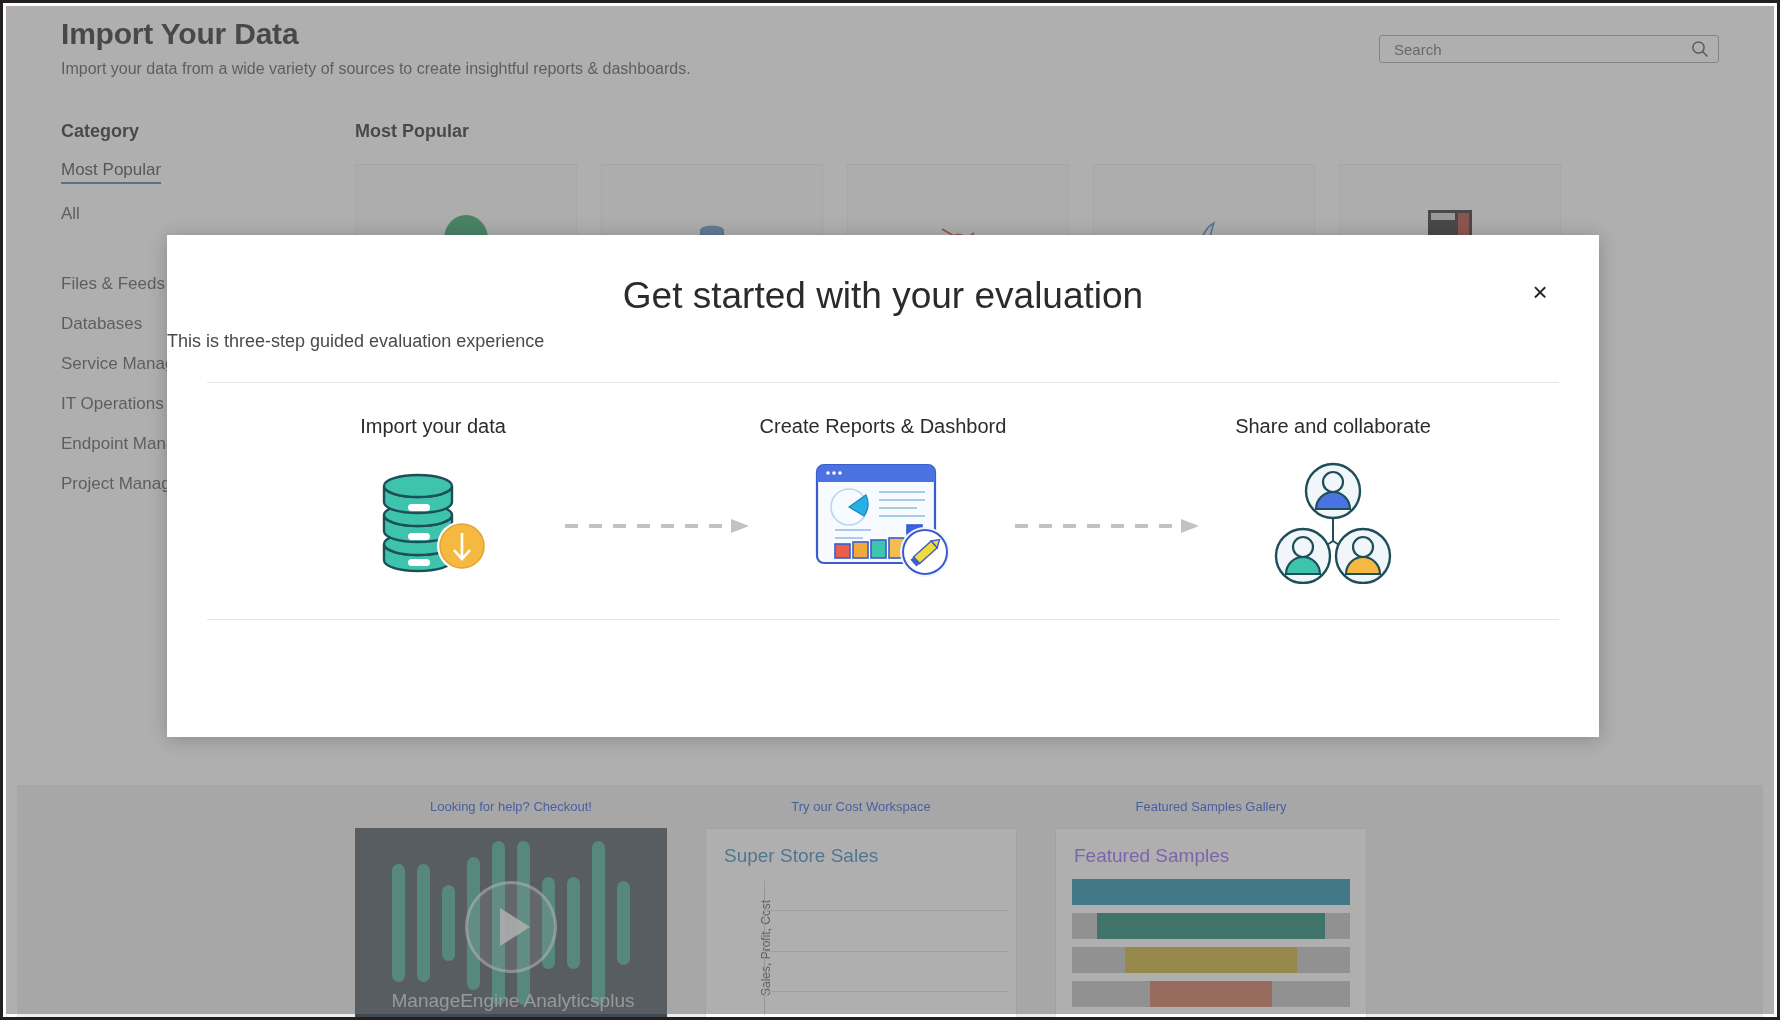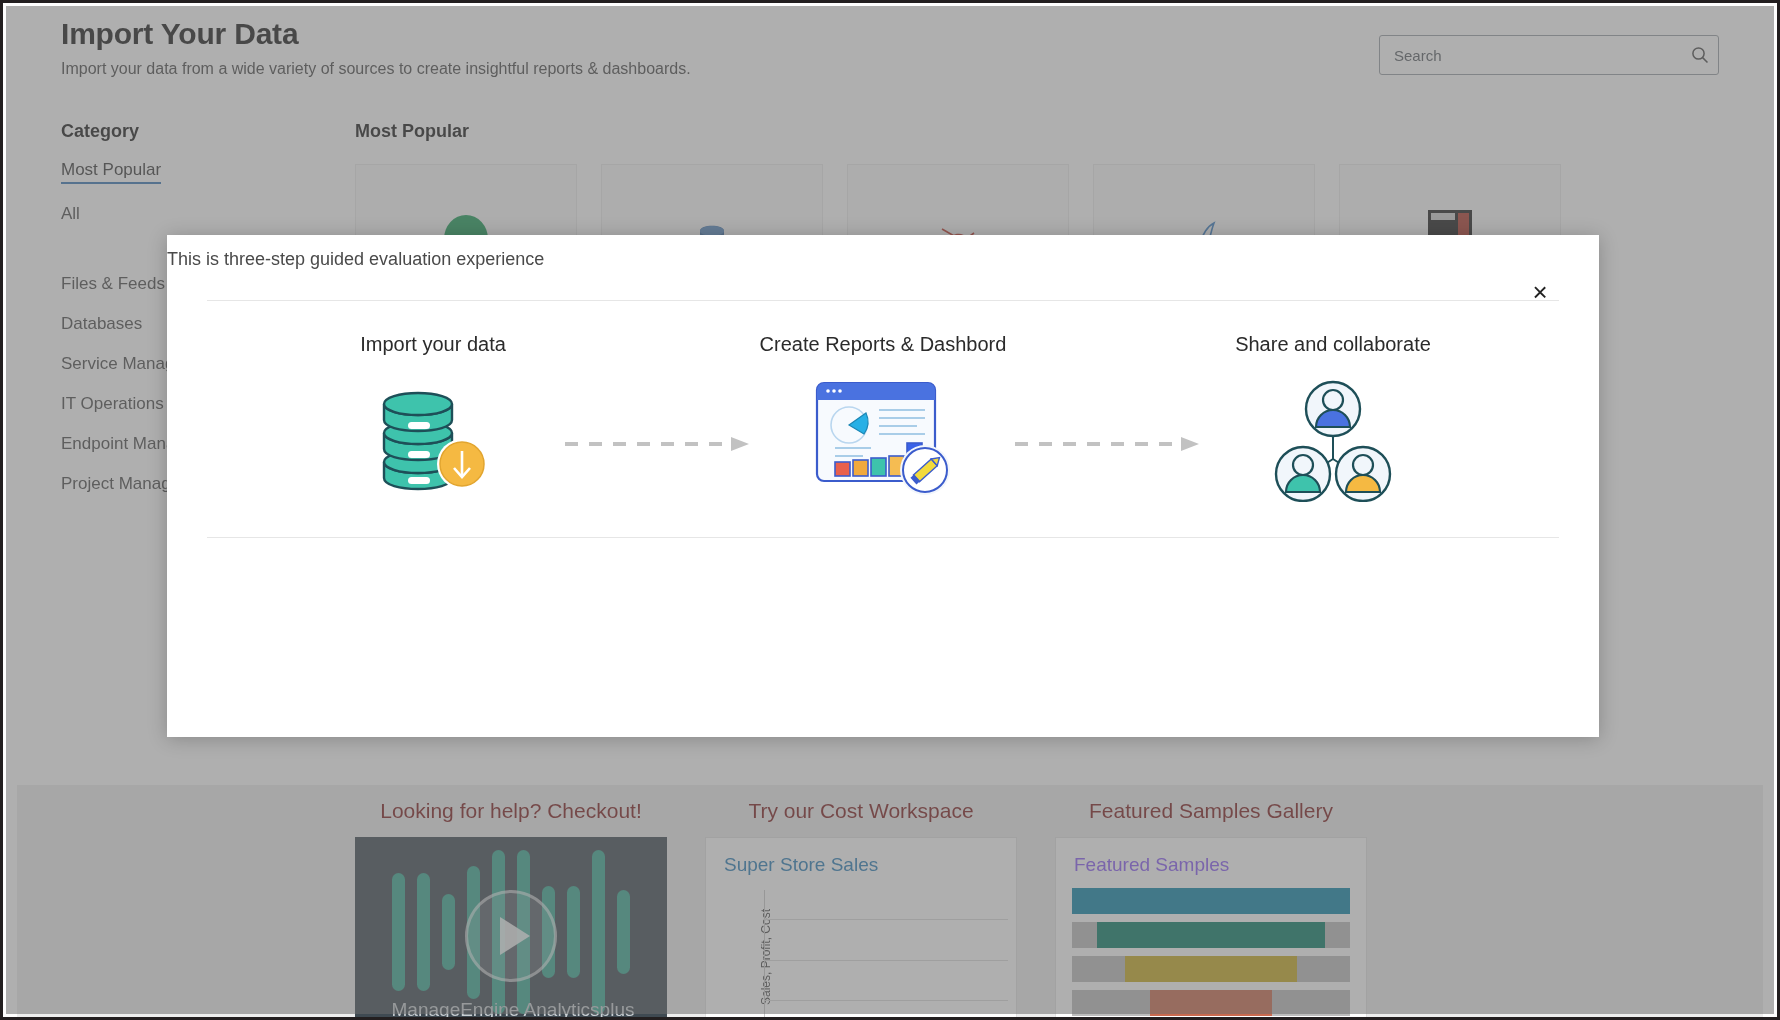--- a/index.html
+++ b/index.html
@@ -27,21 +27,21 @@
   }
   .page-title {
     font-size: 30px; font-weight: bold; color: #1b1b1b; letter-spacing: -0.2px;
   }
   .page-sub {
     font-size: 16px; color: #4c4c4c; margin-top: 9px;
   }
 
   .search-wrap {
     position: absolute; right: 58px; top: 32px;
-    width: 340px; height: 40px;
+    width: 340px; height: 28px;
     border: 1px solid #9aa0a6;
     border-radius: 3px;
     background: #ffffff;
     display: flex; align-items: center;
   }
   .search-input {
     flex: 1; border: none; outline: none; background: transparent;
     font-family: "Liberation Sans", sans-serif;
     font-size: 15px; color: #5b6167;
     padding: 0 10px 0 14px;
@@ -85,21 +85,21 @@
   .glyph { width: 56px; height: 56px; display: block; }
 
   
   .bottom-strip {
     position: absolute; left: 14px; right: 14px; top: 782px; bottom: 0;
     background: #eeeeee;
   }
   .bottom-inner { position: absolute; left: 338px; top: 14px; display: flex; gap: 38px; }
   .bcol { width: 312px; }
   .bcol-title {
-    font-size: 21px; color: #7f1d1d; text-align: center; margin-bottom: 14px;
+    font-size: 13px; color: #1d4ed8; text-align: center; margin-bottom: 14px;
   }
   .video-thumb {
     width: 312px; height: 190px; background: #3f4a52;
     position: relative; overflow: hidden; cursor: pointer;
   }
   .bars { position: absolute; inset: 0; display: flex; align-items: center;
           justify-content: center; gap: 12px; }
   .bar { width: 13px; background: #3aa893; border-radius: 7px; }
   .play-circle {
     position: absolute; left: 50%; top: 52%; transform: translate(-50%,-50%);
@@ -377,20 +377,21 @@
 
       </div>
     </div>
   </div>
 
   <div class="dim"></div>
 
   <div class="modal">
     <button class="modal-close">×</button>
 
+    <div class="modal-title">Get started with your evaluation</div>
     <div class="modal-sub">This is three-step guided evaluation experience</div>
 
     <div class="modal-rule"></div>
 
     <div class="steps">
 
       <div class="step">
         <div class="step-label">Import your data</div>
         <div class="step-art">
           <svg width="126" height="122" viewBox="0 0 126 122">

